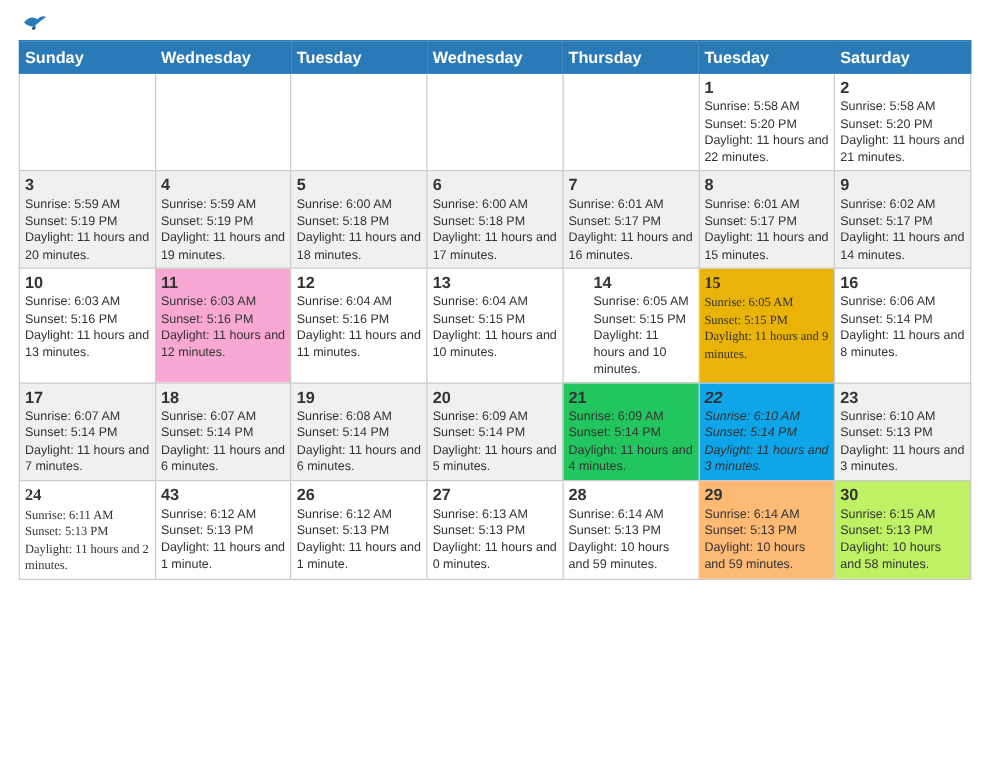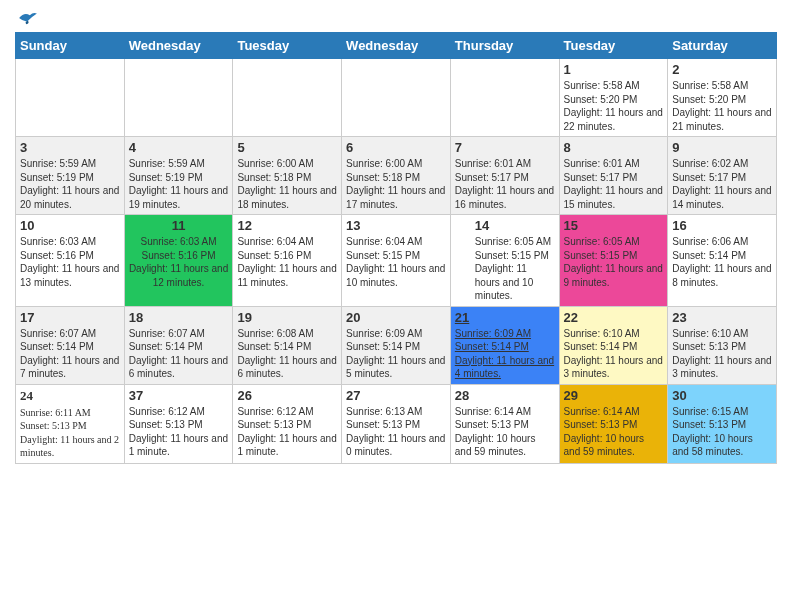--- a/index.html
+++ b/index.html
@@ -205,21 +205,21 @@
           </td>
         </tr>
         <tr>
           <td style="background: rgb(255, 255, 255);">
             <span class="day-num">10</span>
             <div class="day-detail">Sunrise: 6:03 AM
 Sunset: 5:16 PM
 Daylight: 11 hours
 and 13 minutes.</div>
           </td>
-          <td style="background: #22c55e; text-align: center;">
+          <td style="background: #f9a8d4;">
             <span class="day-num">11</span>
             <div class="day-detail">Sunrise: 6:03 AM
 Sunset: 5:16 PM
 Daylight: 11 hours
 and 12 minutes.</div>
           </td>
           <td style="background: rgb(255, 255, 255);">
             <span class="day-num">12</span>
             <div class="day-detail">Sunrise: 6:04 AM
 Sunset: 5:16 PM
@@ -233,21 +233,21 @@
 Daylight: 11 hours
 and 10 minutes.</div>
           </td>
           <td style="background: rgb(255, 255, 255); padding-left: 24px;">
             <span class="day-num">14</span>
             <div class="day-detail">Sunrise: 6:05 AM
 Sunset: 5:15 PM
 Daylight: 11 hours
 and 10 minutes.</div>
           </td>
-          <td style="background: #ec4899;">
+          <td style="background: #eab308; font-family: Liberation Serif, serif;">
             <span class="day-num">15</span>
             <div class="day-detail">Sunrise: 6:05 AM
 Sunset: 5:15 PM
 Daylight: 11 hours
 and 9 minutes.</div>
           </td>
           <td style="background: rgb(255, 255, 255);">
             <span class="day-num">16</span>
             <div class="day-detail">Sunrise: 6:06 AM
 Sunset: 5:14 PM
@@ -277,28 +277,28 @@
 Daylight: 11 hours
 and 6 minutes.</div>
           </td>
           <td style="background: rgb(240, 240, 240);">
             <span class="day-num">20</span>
             <div class="day-detail">Sunrise: 6:09 AM
 Sunset: 5:14 PM
 Daylight: 11 hours
 and 5 minutes.</div>
           </td>
-          <td style="background: #3b82f6; text-decoration: underline;">
+          <td style="background: #22c55e;">
             <span class="day-num">21</span>
             <div class="day-detail">Sunrise: 6:09 AM
 Sunset: 5:14 PM
 Daylight: 11 hours
 and 4 minutes.</div>
           </td>
-          <td style="background: #fef9c3;">
+          <td style="background: #0ea5e9; font-style: italic;">
             <span class="day-num">22</span>
             <div class="day-detail">Sunrise: 6:10 AM
 Sunset: 5:14 PM
 Daylight: 11 hours
 and 3 minutes.</div>
           </td>
           <td style="background: rgb(240, 240, 240);">
             <span class="day-num">23</span>
             <div class="day-detail">Sunrise: 6:10 AM
 Sunset: 5:13 PM
@@ -308,21 +308,21 @@
         </tr>
         <tr>
           <td style="background: rgb(255, 255, 255); font-family: Liberation Serif, serif;">
             <span class="day-num">24</span>
             <div class="day-detail">Sunrise: 6:11 AM
 Sunset: 5:13 PM
 Daylight: 11 hours
 and 2 minutes.</div>
           </td>
           <td style="background: rgb(255, 255, 255);">
-            <span class="day-num">37</span>
+            <span class="day-num">43</span>
             <div class="day-detail">Sunrise: 6:12 AM
 Sunset: 5:13 PM
 Daylight: 11 hours
 and 1 minute.</div>
           </td>
           <td style="background: rgb(255, 255, 255);">
             <span class="day-num">26</span>
             <div class="day-detail">Sunrise: 6:12 AM
 Sunset: 5:13 PM
 Daylight: 11 hours
@@ -335,28 +335,28 @@
 Daylight: 11 hours
 and 0 minutes.</div>
           </td>
           <td style="background: rgb(255, 255, 255);">
             <span class="day-num">28</span>
             <div class="day-detail">Sunrise: 6:14 AM
 Sunset: 5:13 PM
 Daylight: 10 hours
 and 59 minutes.</div>
           </td>
-          <td style="background: #eab308;">
+          <td style="background: #fdba74;">
             <span class="day-num">29</span>
             <div class="day-detail">Sunrise: 6:14 AM
 Sunset: 5:13 PM
 Daylight: 10 hours
 and 59 minutes.</div>
           </td>
-          <td style="background: #7dd3fc;">
+          <td style="background: #bef264;">
             <span class="day-num">30</span>
             <div class="day-detail">Sunrise: 6:15 AM
 Sunset: 5:13 PM
 Daylight: 10 hours
 and 58 minutes.</div>
           </td>
         </tr>
       </tbody>
   </table>
 </div>

